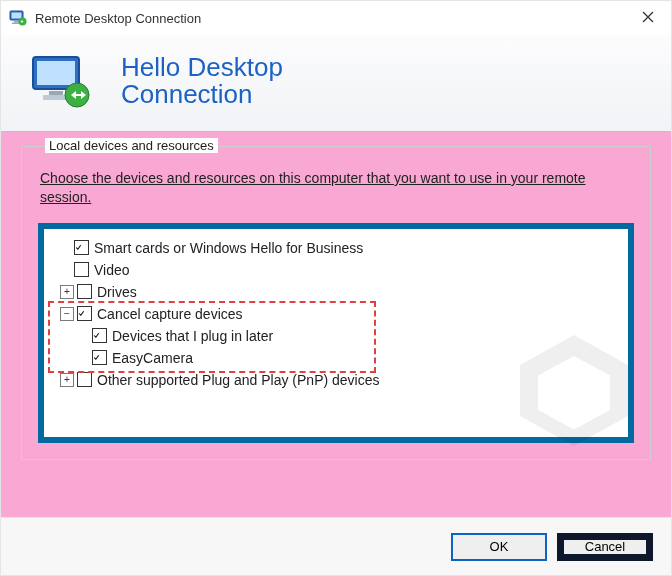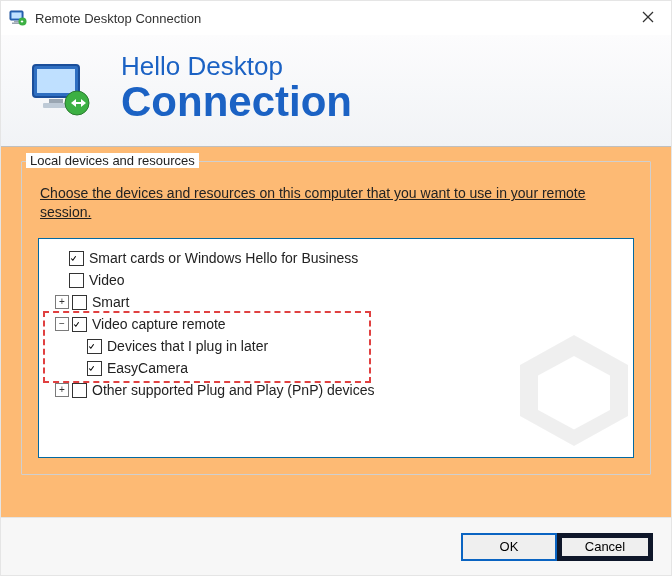--- a/index.html
+++ b/index.html
@@ -1,51 +1,51 @@
 <!DOCTYPE html>
 <html><head>
 <meta charset="utf-8">
 <style>
   * { box-sizing: border-box; font-family: "Segoe UI", Tahoma, sans-serif; }
   body { margin: 0; background: #fff; width: 672px; height: 576px; overflow: hidden; }
-  .window { width: 672px; height: 576px; background: #fdba74; display: flex; flex-direction: column; border: 1px solid #e5e5e5; }
+  .window { width: 672px; height: 576px; background: #f9a8d4; display: flex; flex-direction: column; border: 1px solid #e5e5e5; }
   .titlebar { height: 34px; display: flex; align-items: center; padding: 0 8px; background: #fff; }
   .titlebar-icon { width: 18px; height: 18px; margin-right: 8px; }
   .titlebar-text { font-size: 13px; color: #333; }
   .titlebar-spacer { flex: 1; }
   .close-btn { width: 46px; height: 34px; display: flex; align-items: center; justify-content: center; margin: -8px -8px -8px 0; }
 
   .banner { background: linear-gradient(#fcfcfd,#f1f3f6); padding: 18px 22px 22px 22px; display: flex; align-items: center; }
   .banner-icon { width: 64px; height: 56px; margin-right: 28px; margin-left: 6px; }
   .banner-title-line1 { font-size: 26px; color: #1b62c4; font-weight: 400; line-height: 1.05; }
-  .banner-title-line2 { font-size: 42px; color: #1b62c4; font-weight: 700; line-height: 1.05; }
+  .banner-title-line2 { font-size: 26px; color: #1b62c4; font-weight: 400; line-height: 1.05; }
 
   .sep { height: 1px; background: #bfbfbf; }
 
   .content { padding: 14px 20px 10px 20px; flex: 1; position: relative; }
   .groupbox { border: 1px solid #cfcfcf; padding: 18px 16px 16px 16px; border-radius: 1px; position: relative; }
-  .groupbox-label { position: absolute; top: -9px; left: 4px; background: #fff; padding: 0 4px; font-size: 13px; color: #222; }
+  .groupbox-label { position: absolute; top: -9px; left: 23px; background: #fff; padding: 0 4px; font-size: 13px; color: #222; }
   .group-instr { font-size: 14px; color: #222; margin: 4px 2px 16px 2px; line-height: 1.35; text-decoration: underline; }
 
-  .tree-frame { border: 1px solid #0369a1; padding: 8px 8px 8px 8px; height: 220px; overflow: auto; position: relative; background: #fff; }
+  .tree-frame { border: 6px solid #0369a1; padding: 8px 8px 8px 8px; height: 220px; overflow: auto; position: relative; background: #fff; }
   .node { display: flex; align-items: center; height: 22px; font-size: 14px; color: #222; white-space: nowrap; }
   .expando { width: 14px; height: 14px; border: 1px solid #7a7a7a; display: inline-flex; align-items: center; justify-content: center; font-size: 10px; line-height: 1; margin-right: 3px; color: #333; background: #fff; }
   .chk { width: 15px; height: 15px; border: 1px solid #333; display: inline-flex; align-items: center; justify-content: center; margin-right: 5px; background: #fff; }
   .chk.checked::after { content: ""; width: 10px; height: 10px; background: no-repeat center/contain; }
   .chk.checked svg { width: 11px; height: 11px; }
   .indent0 { padding-left: 22px; }
   .indent0b { padding-left: 8px; }
   .indent1 { padding-left: 40px; }
 
   .highlight-box { position: absolute; border: 2px dashed #e04040; pointer-events: none; }
 
   .watermark { position: absolute; right: 22px; bottom: 40px; opacity: .06; pointer-events: none; }
 
-  .footer { height: 58px; border-top: 1px solid #e5e5e5; display: flex; align-items: center; justify-content: flex-end; padding: 0 18px; background: #f7f7f7; }
-  .btn { width: 96px; height: 28px; font-size: 13px; border: 5px solid #0f172a; background: #efefef; display: inline-flex; align-items: center; justify-content: center; }
+  .footer { height: 58px; border-top: 1px solid #e5e5e5; display: flex; align-items: center; justify-content: flex-end; gap: 10px; padding: 0 18px; background: #f7f7f7; }
+  .btn { width: 96px; height: 28px; font-size: 13px; border: 7px solid #0f172a; background: #efefef; display: inline-flex; align-items: center; justify-content: center; }
   .btn.primary { border: 2px solid #0a64c2; }
 </style>
 </head>
 <body>
 
 <div class="window">
 
   <div class="titlebar">
     <span class="titlebar-icon">
       <svg viewBox="0 0 18 18">
@@ -105,31 +105,31 @@
         </div>
 
         <div class="node indent0">
           <span class="chk"></span>
           <span>Video</span>
         </div>
 
         <div class="node indent0b">
           <span class="expando">+</span>
           <span class="chk"></span>
-          <span>Smart</span>
+          <span>Drives</span>
         </div>
 
         <div class="node indent0b">
           <span class="expando">−</span>
           <span class="chk checked">
               <svg viewBox="0 0 12 12">
                 <path d="M2 6 L5 9 L10 2" stroke="#000" stroke-width="1.8" fill="none"></path>
               </svg>
             </span>
-          <span>Video capture remote</span>
+          <span>Cancel capture devices</span>
         </div>
 
         <div class="node indent1">
           <span class="chk checked">
               <svg viewBox="0 0 12 12">
                 <path d="M2 6 L5 9 L10 2" stroke="#000" stroke-width="1.8" fill="none"></path>
               </svg>
             </span>
           <span>Devices that I plug in later</span>
         </div>

